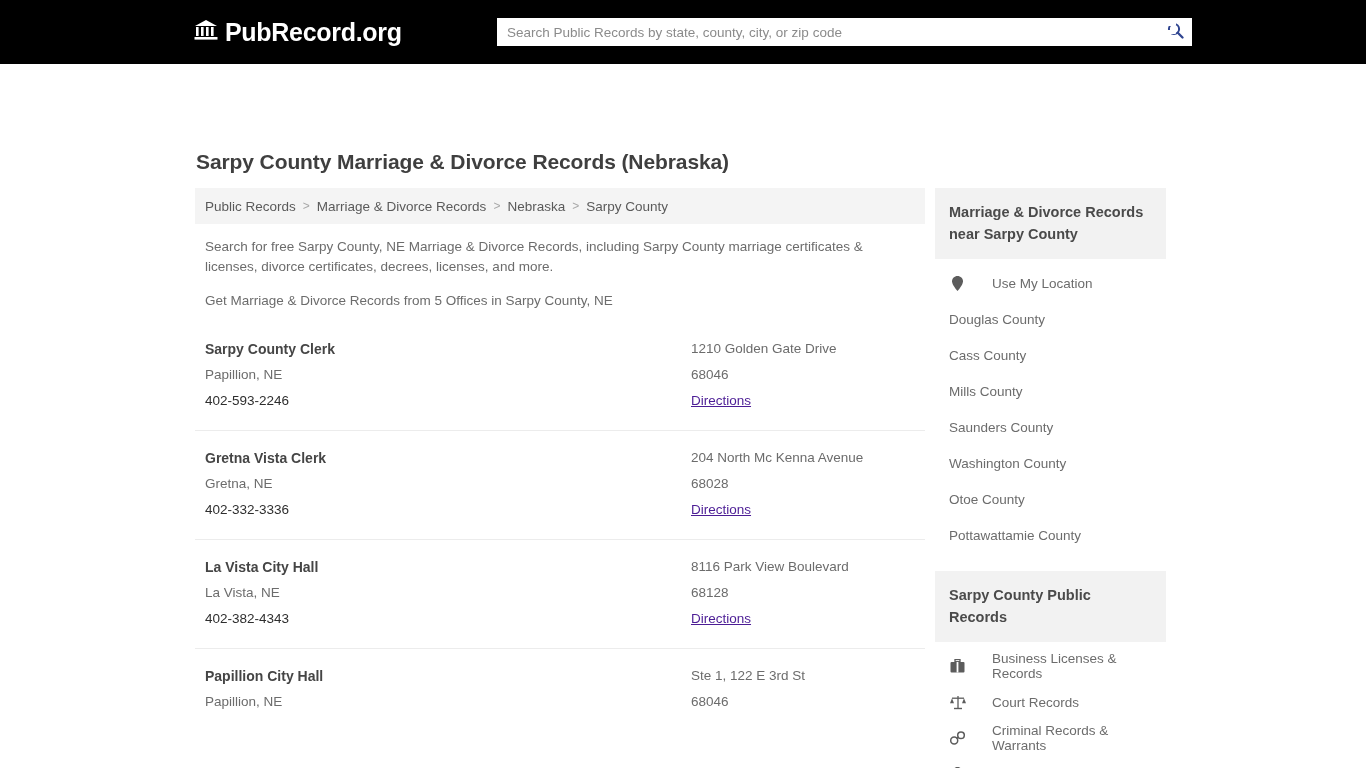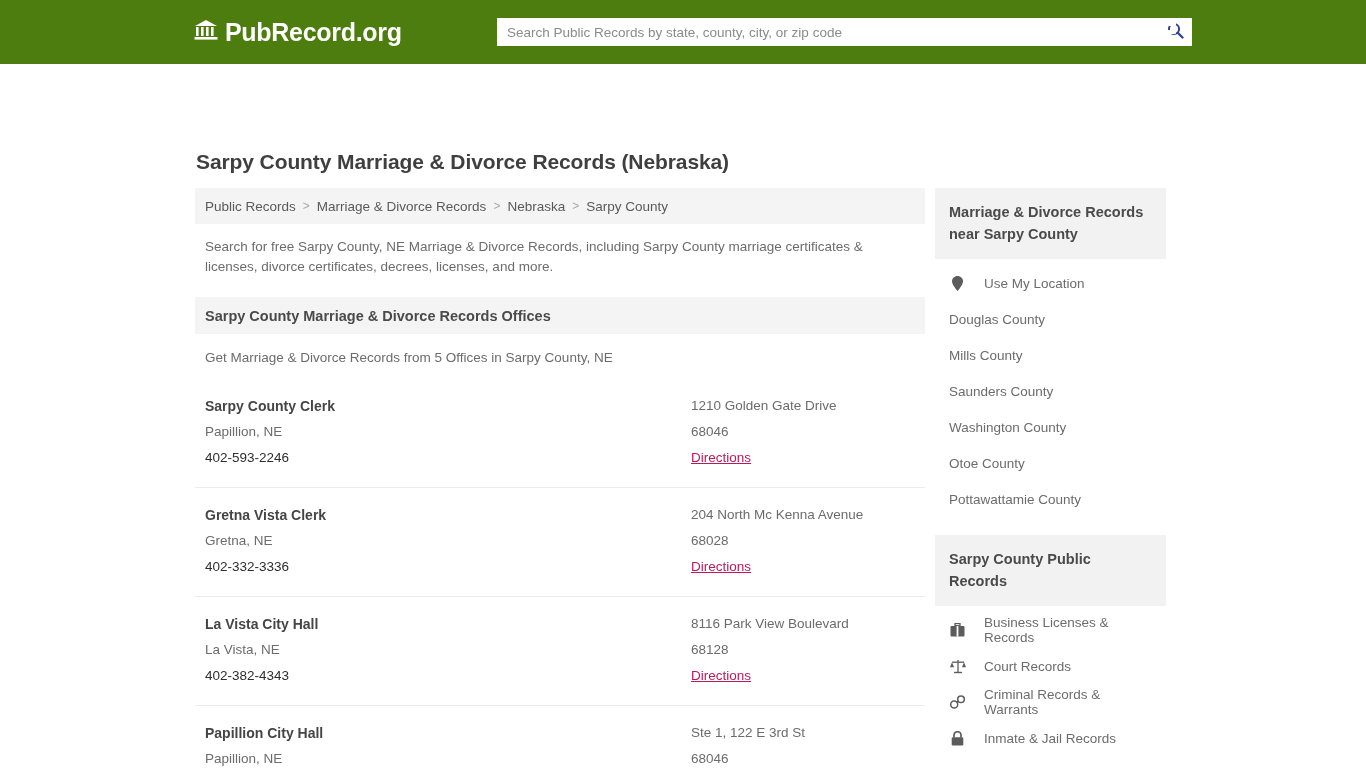--- a/index.html
+++ b/index.html
@@ -6,21 +6,21 @@
   html, body {
     width: 1366px; height: 768px;
     overflow: hidden;
     background: #ffffff;
     font-family: "Liberation Sans", sans-serif;
   }
 
   
   .site-header {
     height: 64px;
-    background: #4d7c0f;
+    background: #000000;
     position: relative;
     display: flex;
     align-items: center;
   }
   .brand {
     position: absolute;
     left: 194px;
     top: 18px;
     display: flex;
     align-items: center;
@@ -181,40 +181,40 @@
     color: #6c6c6c;
     line-height: 26px;
   }
   .office-zip {
     font-size: 13.5px;
     color: #6c6c6c;
     line-height: 26px;
   }
   .office-directions {
     font-size: 13.5px;
-    color: #be185d;
+    color: #4c1d95;
     line-height: 26px;
     text-decoration: underline;
     display: inline-block;
   }
 
   
   .side-band {
     background: #f2f2f2;
     padding: 13px 14px 14px 14px;
     font-size: 14.5px;
     font-weight: bold;
     color: #4a4a4a;
     line-height: 22px;
   }
   .side-list { margin-top: 6px; }
   .side-item {
     display: flex;
     align-items: center;
-    gap: 18px;
+    gap: 26px;
     height: 36px;
     padding: 0 14px;
     font-size: 13.5px;
     color: #6c6c6c;
     text-decoration: none;
     border-radius: 4px;
   }
   .side-item .ico {
     width: 17px;
     display: flex;
@@ -274,21 +274,20 @@
       <span class="sep">&gt;</span>
       <a href="#">Marriage &amp; Divorce Records</a>
       <span class="sep">&gt;</span>
       <a href="#">Nebraska</a>
       <span class="sep">&gt;</span>
       <span class="crumb-current">Sarpy County</span>
     </nav>
 
     <p class="intro">Search for free Sarpy County, NE Marriage &amp; Divorce Records, including Sarpy County marriage certificates &amp; licenses, divorce certificates, decrees, licenses, and more.</p>
 
-    <div class="section-band">Sarpy County Marriage &amp; Divorce Records Offices</div>
     <div class="section-sub">Get Marriage &amp; Divorce Records from 5 Offices in Sarpy County, NE</div>
 
     <div class="office-list">
 
       <div class="office-row">
         <div class="office-left">
           <div class="office-name">Sarpy County Clerk</div>
           <div class="office-city">Papillion, NE</div>
           <div class="office-phone">402-593-2246</div>
         </div>
@@ -349,20 +348,23 @@
       <a href="#" class="side-item">
         <span class="ico">
           <svg width="11" height="15" viewBox="0 0 11 15" aria-hidden="true">
             <path d="M5.5 0C2.5 0 0 2.4 0 5.3 0 9.2 5.5 15 5.5 15S11 9.2 11 5.3C11 2.4 8.5 0 5.5 0z" fill="#5c5c5c"></path>
           </svg>
         </span>
         <span>Use My Location</span>
       </a>
       <a href="#" class="side-item plain">
         <span>Douglas County</span>
+      </a>
+      <a href="#" class="side-item plain">
+        <span>Cass County</span>
       </a>
       <a href="#" class="side-item plain">
         <span>Mills County</span>
       </a>
       <a href="#" class="side-item plain">
         <span>Saunders County</span>
       </a>
       <a href="#" class="side-item plain">
         <span>Washington County</span>
       </a>

